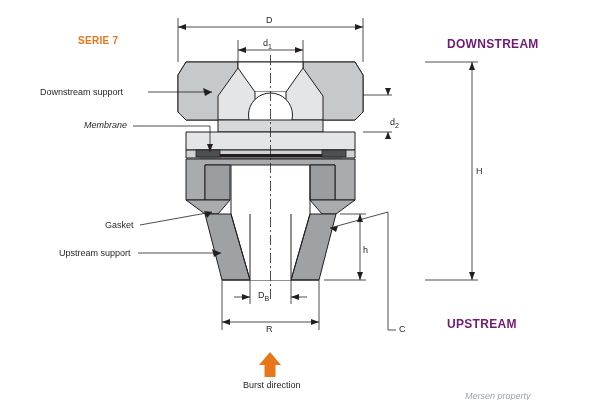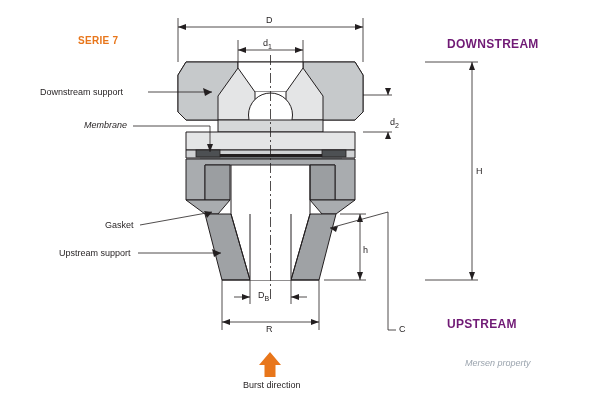--- a/index.html
+++ b/index.html
@@ -252,15 +252,15 @@
   <div class="dim" style="left:266px; top:324px;">
     <span>R</span>
   </div>
 
   <div class="dim" style="left:399px; top:324px;">
     <span>C</span>
   </div>
 
   <div class="lbl lbl-burst" style="left:243px; top:381px;">Burst direction</div>
 
-  <div class="lbl lbl-prop" style="left:465px; top:359px;">Mersen property</div>
+  <div class="lbl lbl-prop" style="left:465px; top:392px;">Mersen property</div>
 
 </div>
 
 </body></html>

